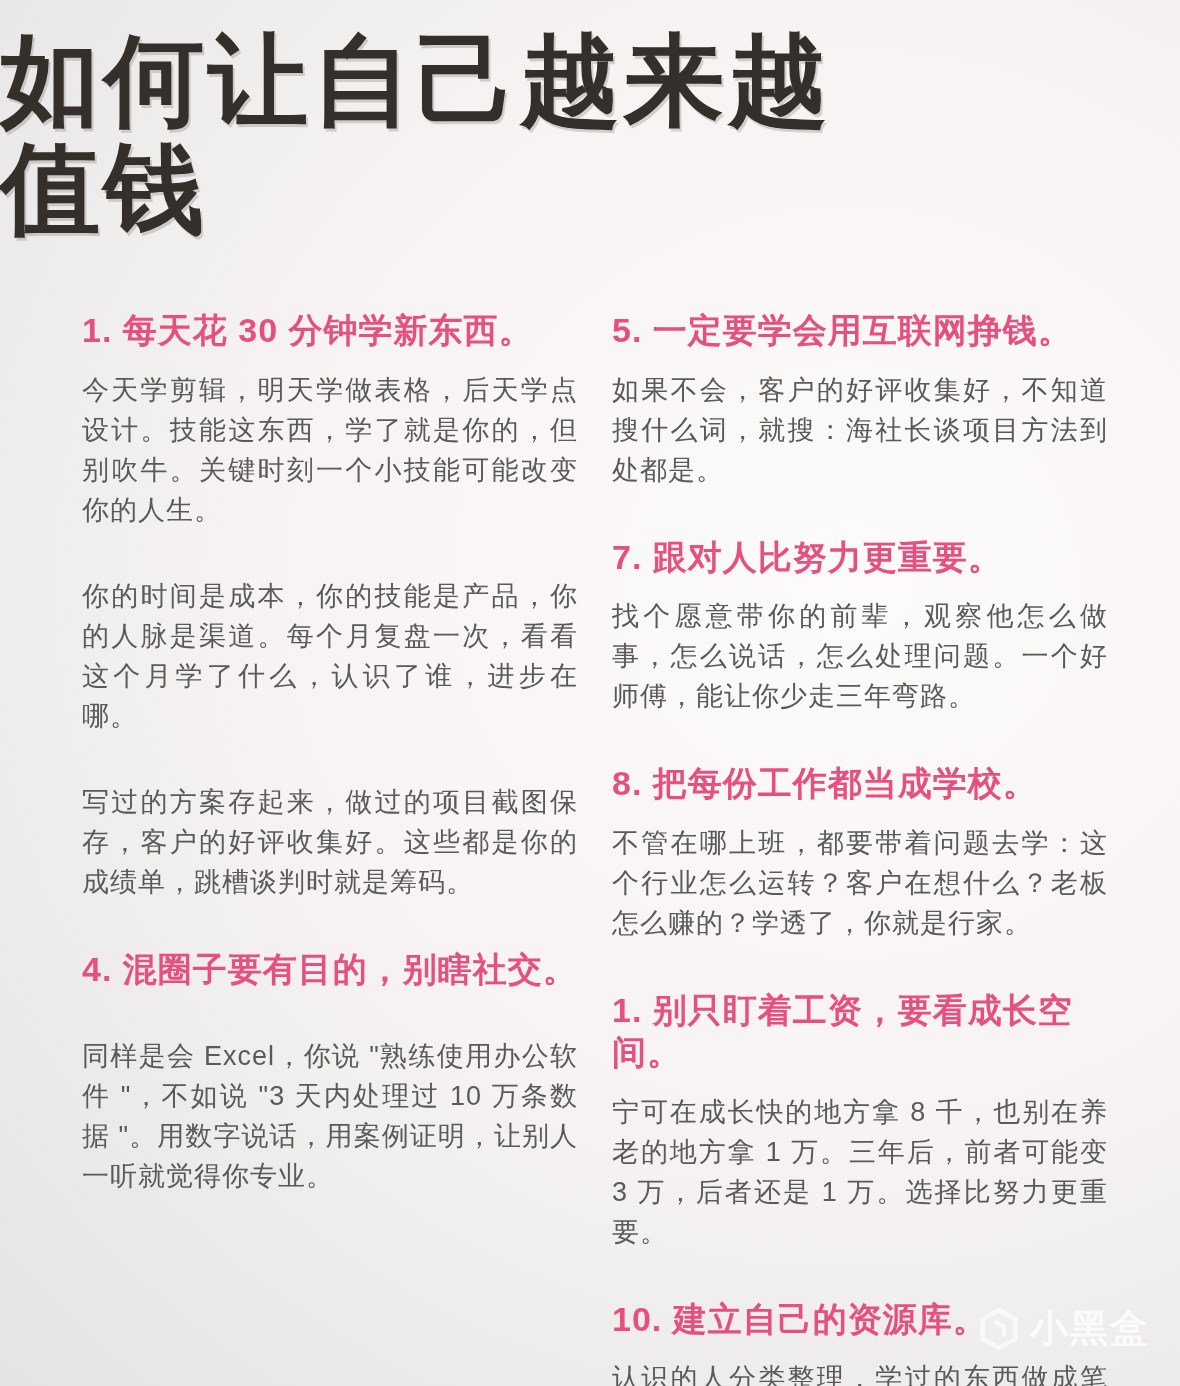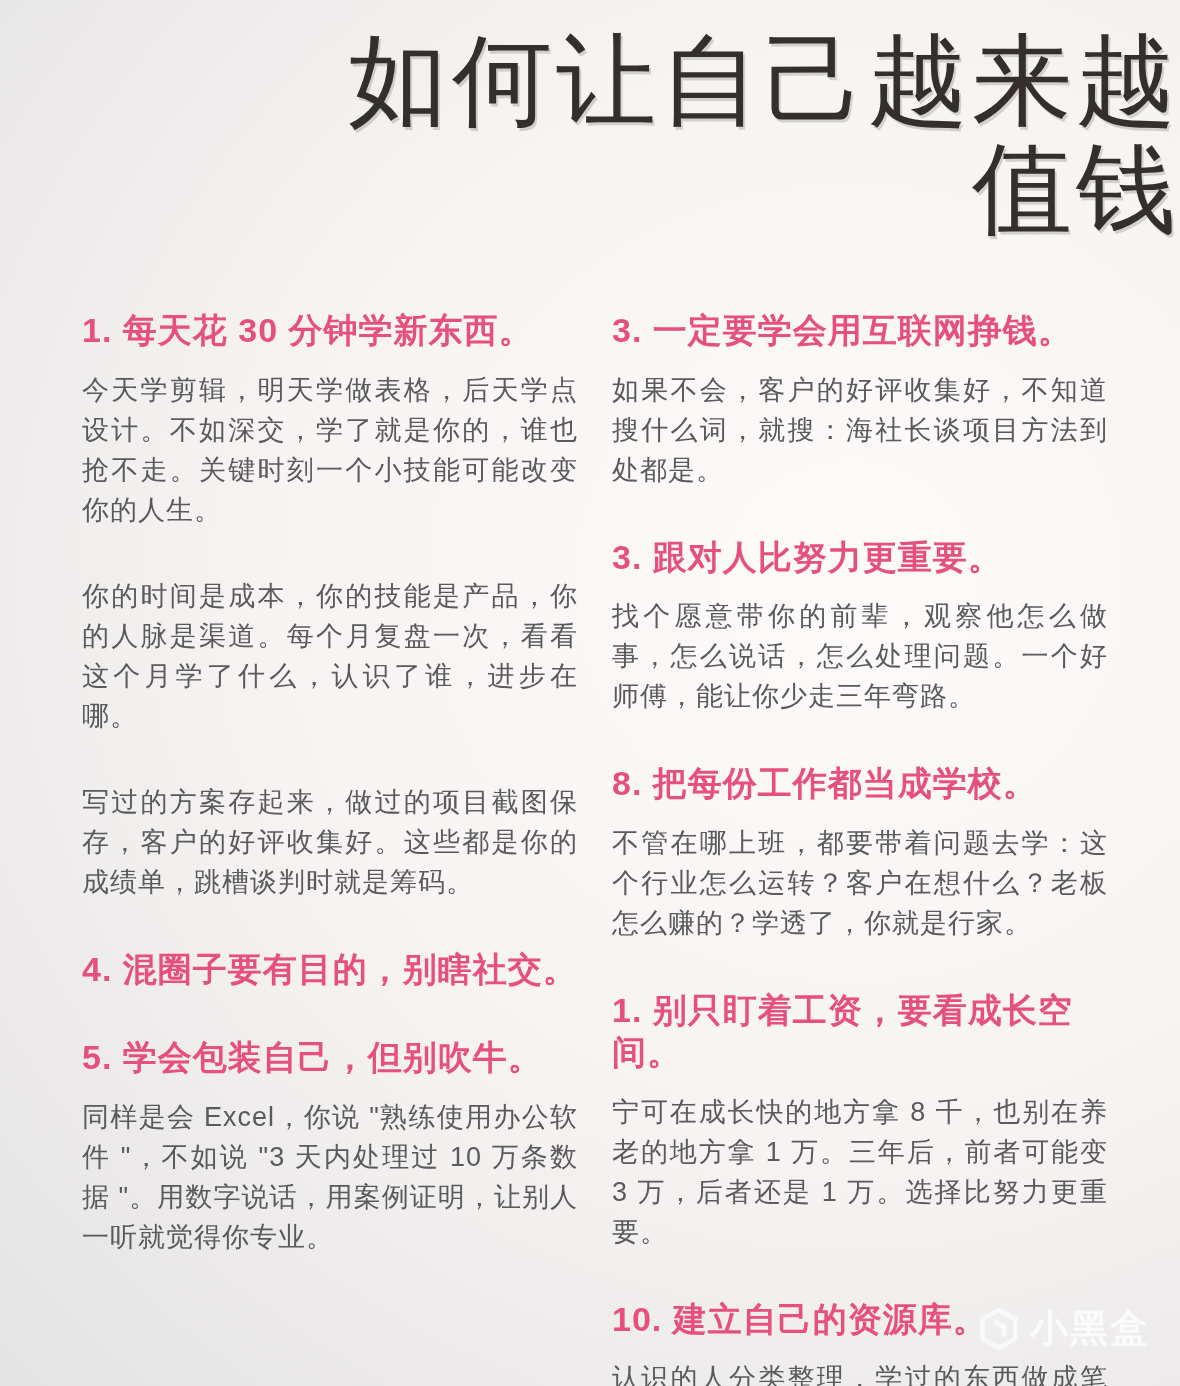--- a/index.html
+++ b/index.html
@@ -11,24 +11,24 @@
   .poster {
     position: relative;
     width: 1180px; height: 1386px;
     background: radial-gradient(130% 105% at 72% 42%,
                 #fdfafa 0%, #f7f3f3 38%, #ebe9e9 62%, #dcdbdb 100%);
     box-sizing: border-box;
   }
   .page-title {
     margin: 0;
     padding-top: 26px;
-    text-align: right;
+    text-align: left;
     font-size: 100px;
     line-height: 1.08;
-    font-weight: 400;
+    font-weight: 700;
     letter-spacing: 4px;
     color: #352f2b;
     text-shadow: 2px 3px 0 rgba(53,47,43,0.18);
   }
   .columns {
     display: flex;
     gap: 34px;
     padding: 58px 72px 0 82px;
     box-sizing: border-box;
   }
@@ -69,44 +69,43 @@
 
 <div class="poster">
 
   <h1 class="page-title"><span>如何让自己越来越</span><br><span>值钱</span></h1>
 
   <div class="columns">
 
     <div class="col">
       <section class="tip">
         <h2 class="tip-heading">1. 每天花 30 分钟学新东西。</h2>
-        <p class="tip-body">今天学剪辑，明天学做表格，后天学点设计。不如深交，学了就是你的，谁也抢不走。关键时刻一个小技能可能改变你的人生。</p>
+        <p class="tip-body">今天学剪辑，明天学做表格，后天学点设计。技能这东西，学了就是你的，但别吹牛。关键时刻一个小技能可能改变你的人生。</p>
       </section>
       <section class="tip">
         <p class="tip-body">你的时间是成本，你的技能是产品，你的人脉是渠道。每个月复盘一次，看看这个月学了什么，认识了谁，进步在哪。</p>
       </section>
       <section class="tip">
         <p class="tip-body">写过的方案存起来，做过的项目截图保存，客户的好评收集好。这些都是你的成绩单，跳槽谈判时就是筹码。</p>
       </section>
       <section class="tip">
         <h2 class="tip-heading">4. 混圈子要有目的，别瞎社交。</h2>
       </section>
       <section class="tip">
-        <h2 class="tip-heading">5. 学会包装自己，但别吹牛。</h2>
         <p class="tip-body">同样是会 Excel，你说 "熟练使用办公软件 "，不如说 "3 天内处理过 10 万条数据 "。用数字说话，用案例证明，让别人一听就觉得你专业。</p>
       </section>
     </div>
 
     <div class="col">
       <section class="tip">
-        <h2 class="tip-heading">3. 一定要学会用互联网挣钱。</h2>
+        <h2 class="tip-heading">5. 一定要学会用互联网挣钱。</h2>
         <p class="tip-body">如果不会，客户的好评收集好，不知道搜什么词，就搜：海社长谈项目方法到处都是。</p>
       </section>
       <section class="tip">
-        <h2 class="tip-heading">3. 跟对人比努力更重要。</h2>
+        <h2 class="tip-heading">7. 跟对人比努力更重要。</h2>
         <p class="tip-body">找个愿意带你的前辈，观察他怎么做事，怎么说话，怎么处理问题。一个好师傅，能让你少走三年弯路。</p>
       </section>
       <section class="tip">
         <h2 class="tip-heading">8. 把每份工作都当成学校。</h2>
         <p class="tip-body">不管在哪上班，都要带着问题去学：这个行业怎么运转？客户在想什么？老板怎么赚的？学透了，你就是行家。</p>
       </section>
       <section class="tip">
         <h2 class="tip-heading">1. 别只盯着工资，要看成长空间。</h2>
         <p class="tip-body">宁可在成长快的地方拿 8 千，也别在养老的地方拿 1 万。三年后，前者可能变 3 万，后者还是 1 万。选择比努力更重要。</p>
       </section>

